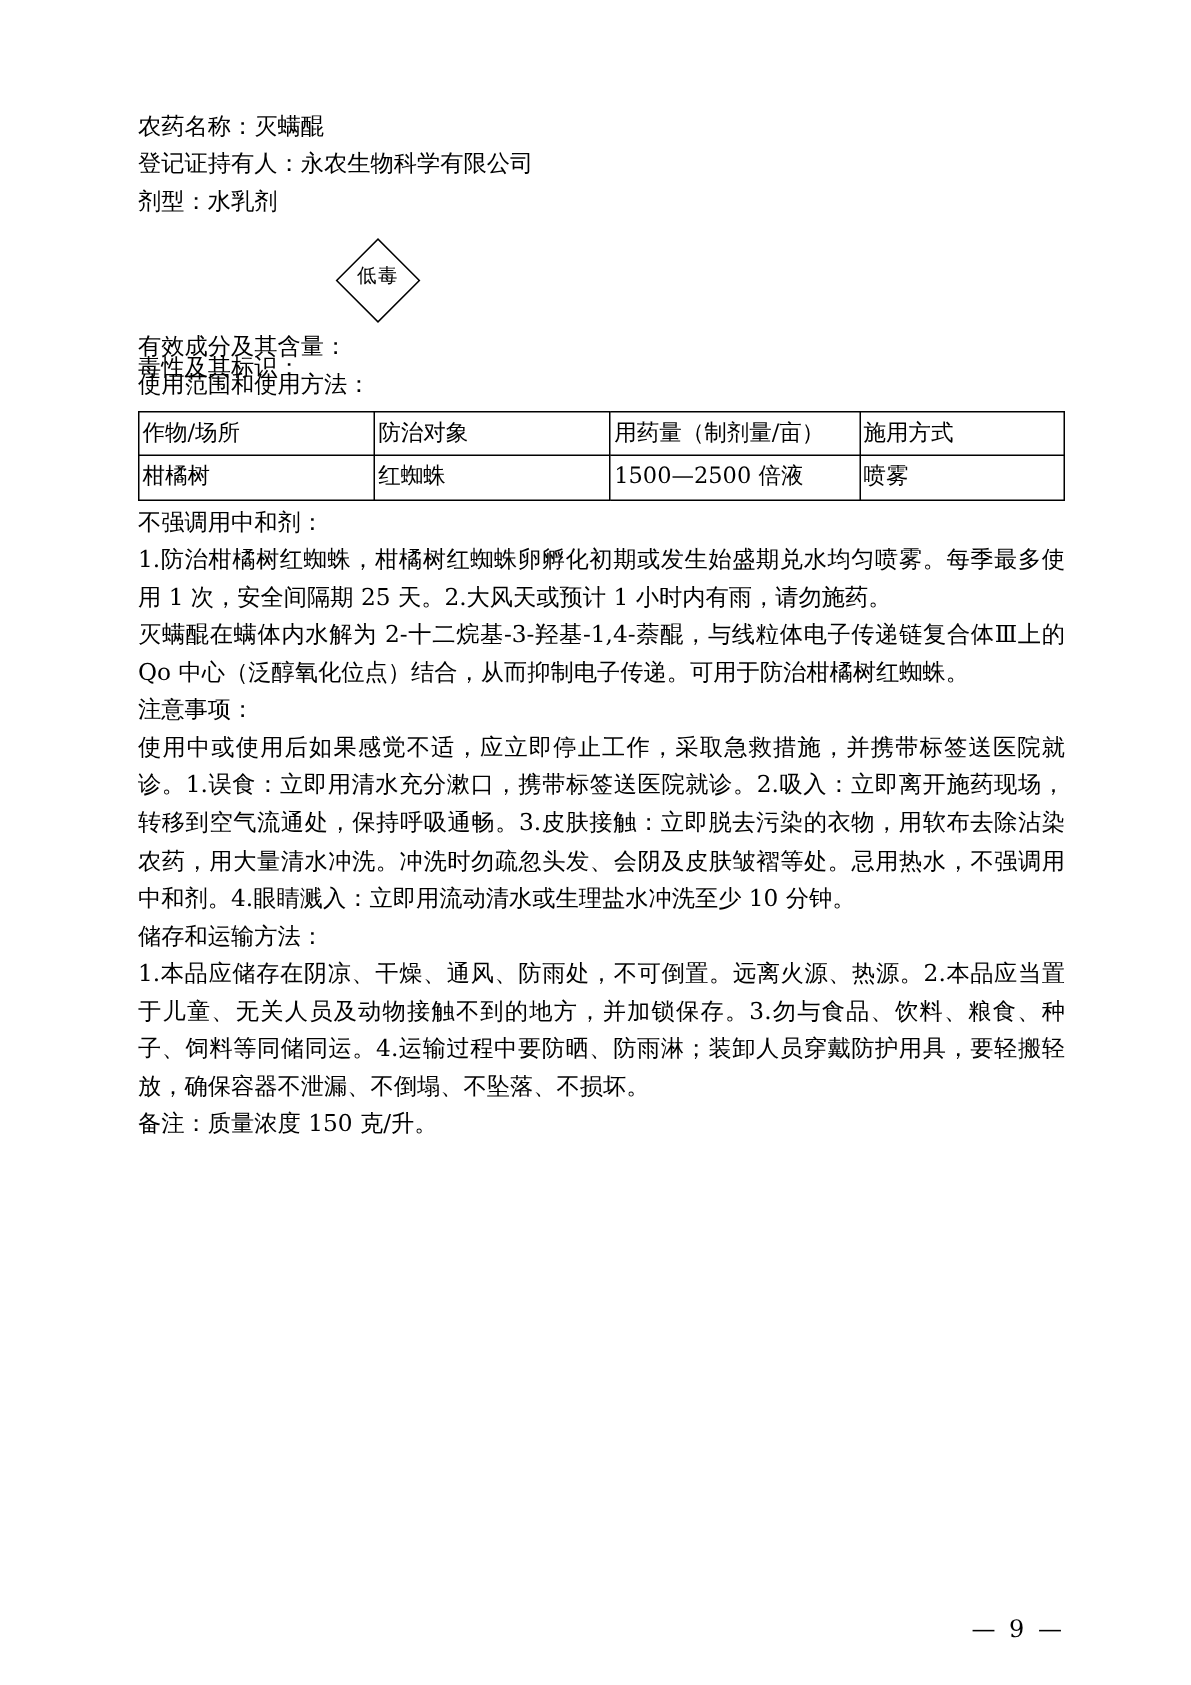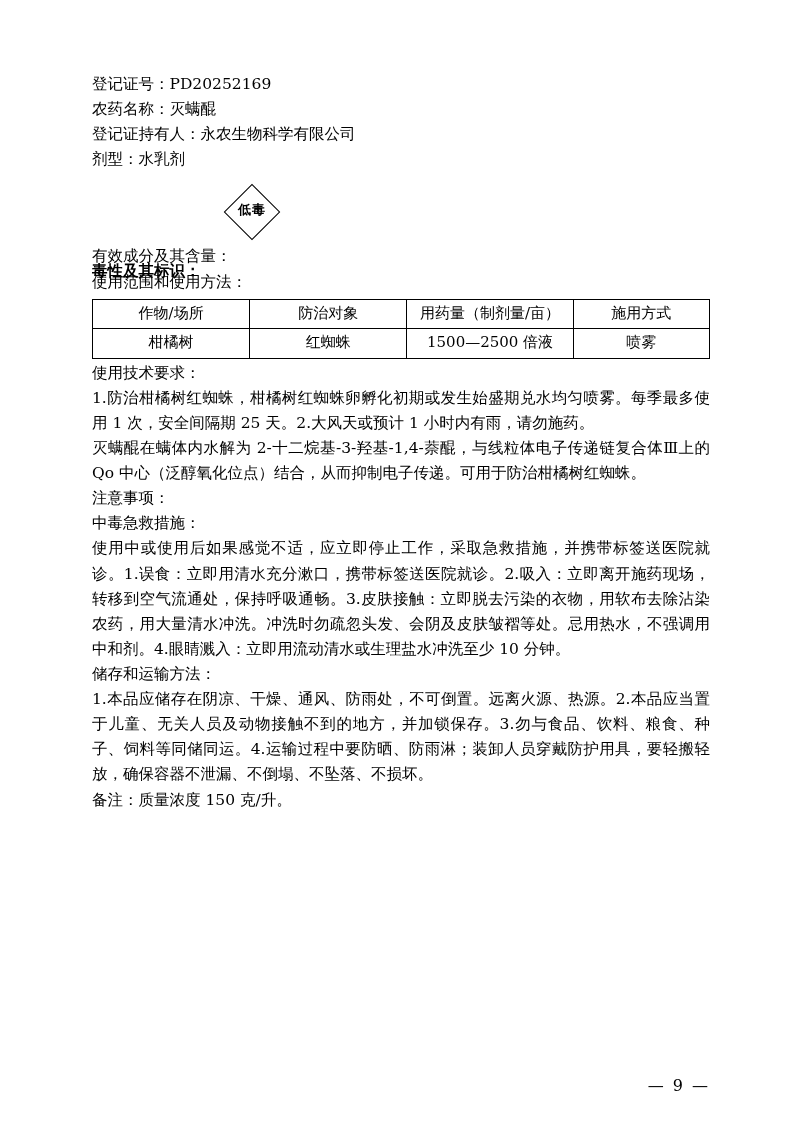--- a/index.html
+++ b/index.html
@@ -30,21 +30,20 @@
   }
   .hdr-line {
     white-space: nowrap;
   }
   .spacer-sm { height: 14px; }
 
   
   .tox-block {
     position: relative;
     height: 58px;
-    font-weight: bold;
   }
   .tox-label {
     position: absolute;
     left: 0;
     top: 28px;
     margin-top: 44px;
   }
   .diamond-wrap {
     position: absolute;
     left: 128px;
@@ -77,21 +76,20 @@
 
   table.usage {
     border-collapse: collapse;
     width: 100%;
     margin-top: 4px;
     margin-bottom: 2px;
     table-layout: fixed;
   }
   table.usage td {
     border: 1.2px solid #000;
-    text-align: center;
     font-size: 15px;
     padding: 4px 2px 5px 2px;
     line-height: 1.3;
   }
   table.usage tr.head td { font-size: 15px; }
   .col1 { width: 25.5%; }
   .col2 { width: 25.5%; }
   .col3 { width: 27%; }
   .col4 { width: 22%; }
 
@@ -109,21 +107,20 @@
     font-size: 16px;
     letter-spacing: 2px;
   }
 </style>
 </head>
 <body>
 
 <div class="page">
   <div class="doc-body">
 
-    <div class="hdr-line">登记证号：PD20252169</div>
     <div class="hdr-line">农药名称：灭螨醌</div>
     <div class="hdr-line">登记证持有人：永农生物科学有限公司</div>
     <div class="hdr-line">剂型：水乳剂</div>
 
     <div class="spacer-sm"></div>
 
     <div class="tox-block">
       <div class="diamond-wrap">
         <div class="diamond"></div>
         <div class="diamond-text">低毒</div>
@@ -145,28 +142,27 @@
       </tr>
       <tr>
         <td class="col1">柑橘树</td>
         <td class="col2">红蜘蛛</td>
         <td class="col3">1500—2500 倍液</td>
         <td class="col4">喷雾</td>
       </tr>
     </tbody>
       </table>
 
-    <div>使用技术要求：</div>
+    <div>不强调用中和剂：</div>
     <p class="para">1.防治柑橘树红蜘蛛，柑橘树红蜘蛛卵孵化初期或发生始盛期兑水均匀喷雾。每季最多使用 1 次，安全间隔期 25 天。2.大风天或预计 1 小时内有雨，请勿施药。</p>
 
     <p class="para">灭螨醌在螨体内水解为 2-十二烷基-3-羟基-1,4-萘醌，与线粒体电子传递链复合体Ⅲ上的 Qo 中心（泛醇氧化位点）结合，从而抑制电子传递。可用于防治柑橘树红蜘蛛。</p>
 
     <div>注意事项：</div>
 
-    <div>中毒急救措施：</div>
     <p class="para">使用中或使用后如果感觉不适，应立即停止工作，采取急救措施，并携带标签送医院就诊。1.误食：立即用清水充分漱口，携带标签送医院就诊。2.吸入：立即离开施药现场，转移到空气流通处，保持呼吸通畅。3.皮肤接触：立即脱去污染的衣物，用软布去除沾染农药，用大量清水冲洗。冲洗时勿疏忽头发、会阴及皮肤皱褶等处。忌用热水，不强调用中和剂。4.眼睛溅入：立即用流动清水或生理盐水冲洗至少 10 分钟。</p>
 
     <div>储存和运输方法：</div>
     <p class="para">1.本品应储存在阴凉、干燥、通风、防雨处，不可倒置。远离火源、热源。2.本品应当置于儿童、无关人员及动物接触不到的地方，并加锁保存。3.勿与食品、饮料、粮食、种子、饲料等同储同运。4.运输过程中要防晒、防雨淋；装卸人员穿戴防护用具，要轻搬轻放，确保容器不泄漏、不倒塌、不坠落、不损坏。</p>
 
     <div><span>备注：</span><span>质量浓度 150 克/升。</span></div>
 
   </div>
 
   <div class="page-num">— 9 —</div>

